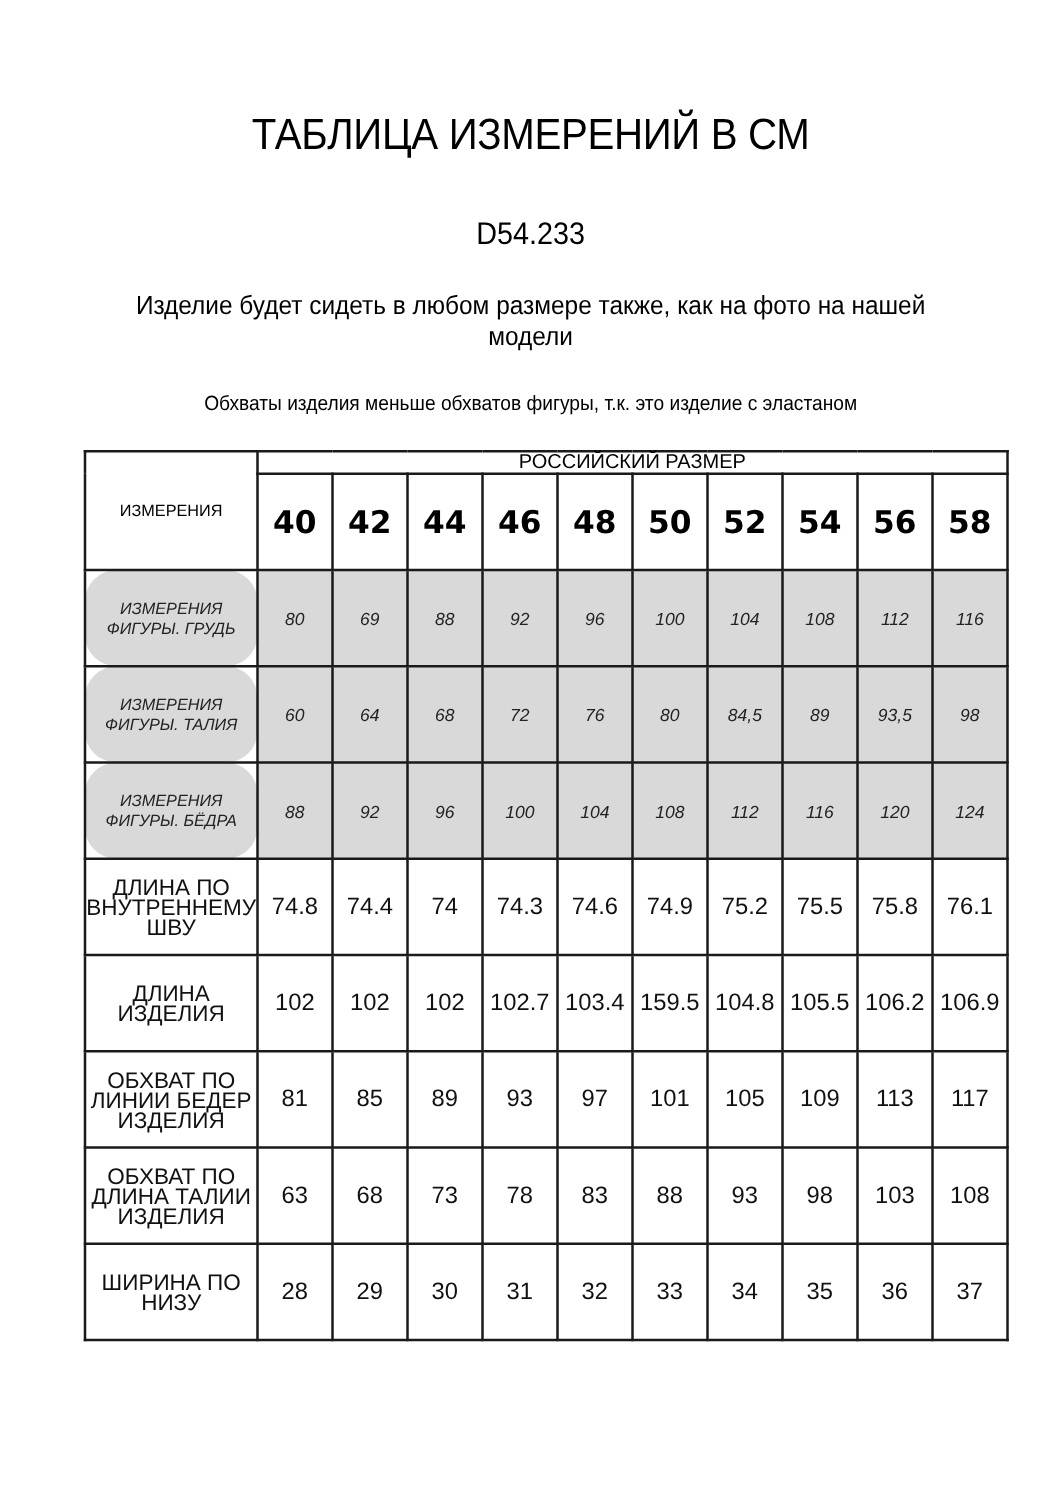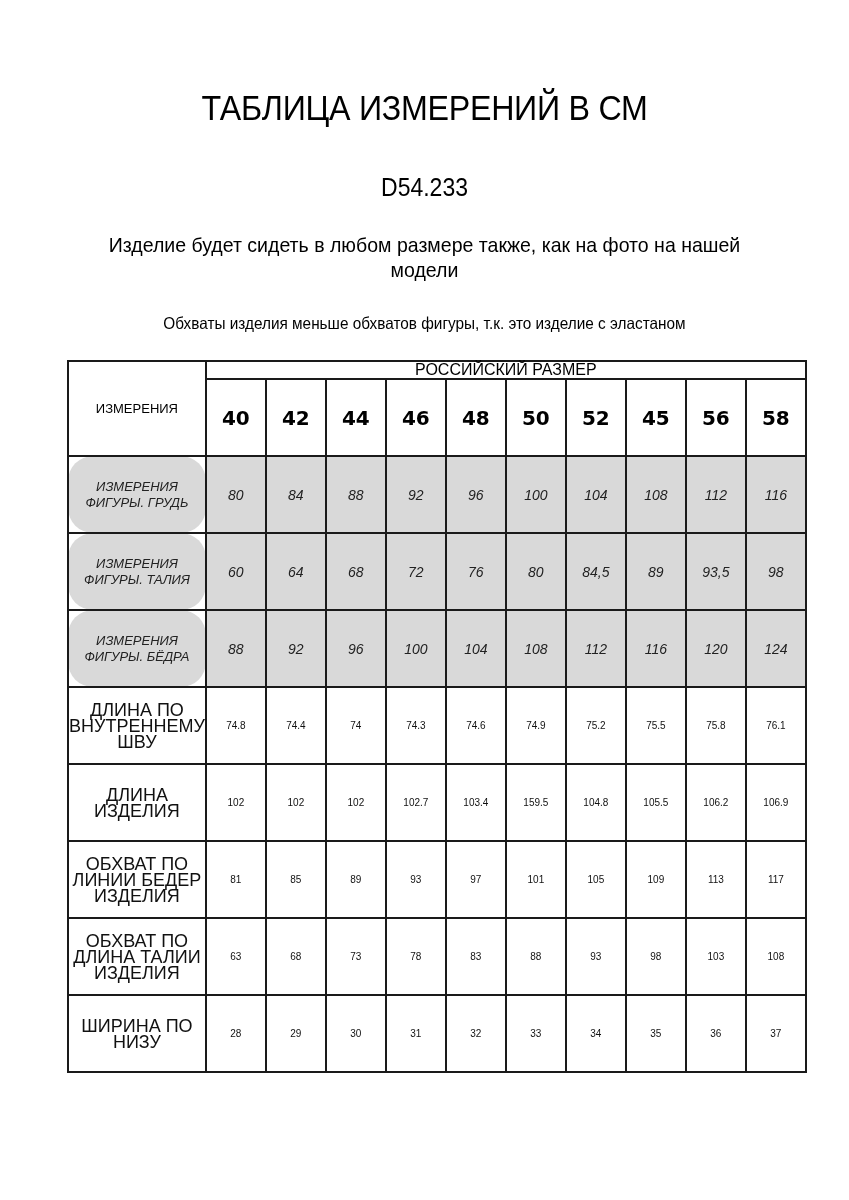--- a/index.html
+++ b/index.html
@@ -5,25 +5,25 @@
   html, body { margin:0; padding:0; background:#ffffff; }
   body { width:849px; height:1200px; position:relative; font-family:"Liberation Sans", sans-serif; color:#000; overflow:hidden; }
   .title { position:absolute; top:88px; left:0; width:849px; text-align:center; font-size:35px; font-weight:400; letter-spacing:-0.3px; transform:scaleX(0.92); }
   .code { position:absolute; top:173px; left:0; width:849px; text-align:center; font-size:25px; transform:scaleX(0.92); }
   .note { position:absolute; top:232px; left:60px; width:729px; text-align:center; font-size:21px; line-height:25px; transform:scaleX(0.93); }
   .note2 { position:absolute; top:314px; left:0; width:849px; text-align:center; font-size:16.5px; transform:scaleX(0.93); }
   table.sz { position:absolute; top:360px; left:67px; border-collapse:collapse; table-layout:fixed; }
   table.sz td { border:2px solid #1a1a1a; text-align:center; vertical-align:middle; padding:0; }
   .hdr-group { height:16px; font-size:16px; line-height:14px; }
   .hdr-label { font-size:13px; }
-  .size { height:75px; font-family:"DejaVu Sans", sans-serif; font-weight:900; font-size:20px; }
+  .size { height:75px; font-family:"DejaVu Sans", sans-serif; font-weight:900; font-size:25px; }
   .row td { height:75px; }
   .gray td { background:#d9d9d9; font-style:italic; font-size:14px; color:#222; }
   .gray td.lbl { font-size:13px; line-height:16px;border-radius:25px; }
-  .plain td { font-size:10px; color:#111; }
+  .plain td { font-size:19px; color:#111; }
   .plain td.lbl { font-size:18px; line-height:16px; }
   col.c-lbl { width:135px; }
   col.c-sz { width:60px; }
 </style>
 </head>
 <body>
 
 <div class="title">ТАБЛИЦА ИЗМЕРЕНИЙ В СМ</div>
 <div class="code">D54.233</div>
 <div class="note">Изделие будет сидеть в любом размере также, как на фото на нашей модели</div>
@@ -49,28 +49,28 @@
       <td class="hdr-group" colspan="10">РОССИЙСКИЙ РАЗМЕР</td>
     </tr>
     <tr id="size-row">
         <td class="size">40</td>
         <td class="size">42</td>
         <td class="size">44</td>
         <td class="size">46</td>
         <td class="size">48</td>
         <td class="size">50</td>
         <td class="size">52</td>
-        <td class="size">45</td>
+        <td class="size">54</td>
         <td class="size">56</td>
         <td class="size">58</td>
       </tr>
   <tr class="row gray">
         <td class="lbl">ИЗМЕРЕНИЯ ФИГУРЫ. ГРУДЬ</td>
         <td>80</td>
-        <td>84</td>
+        <td>69</td>
         <td>88</td>
         <td>92</td>
         <td>96</td>
         <td>100</td>
         <td>104</td>
         <td>108</td>
         <td>112</td>
         <td>116</td>
       </tr>
       <tr class="row gray">

